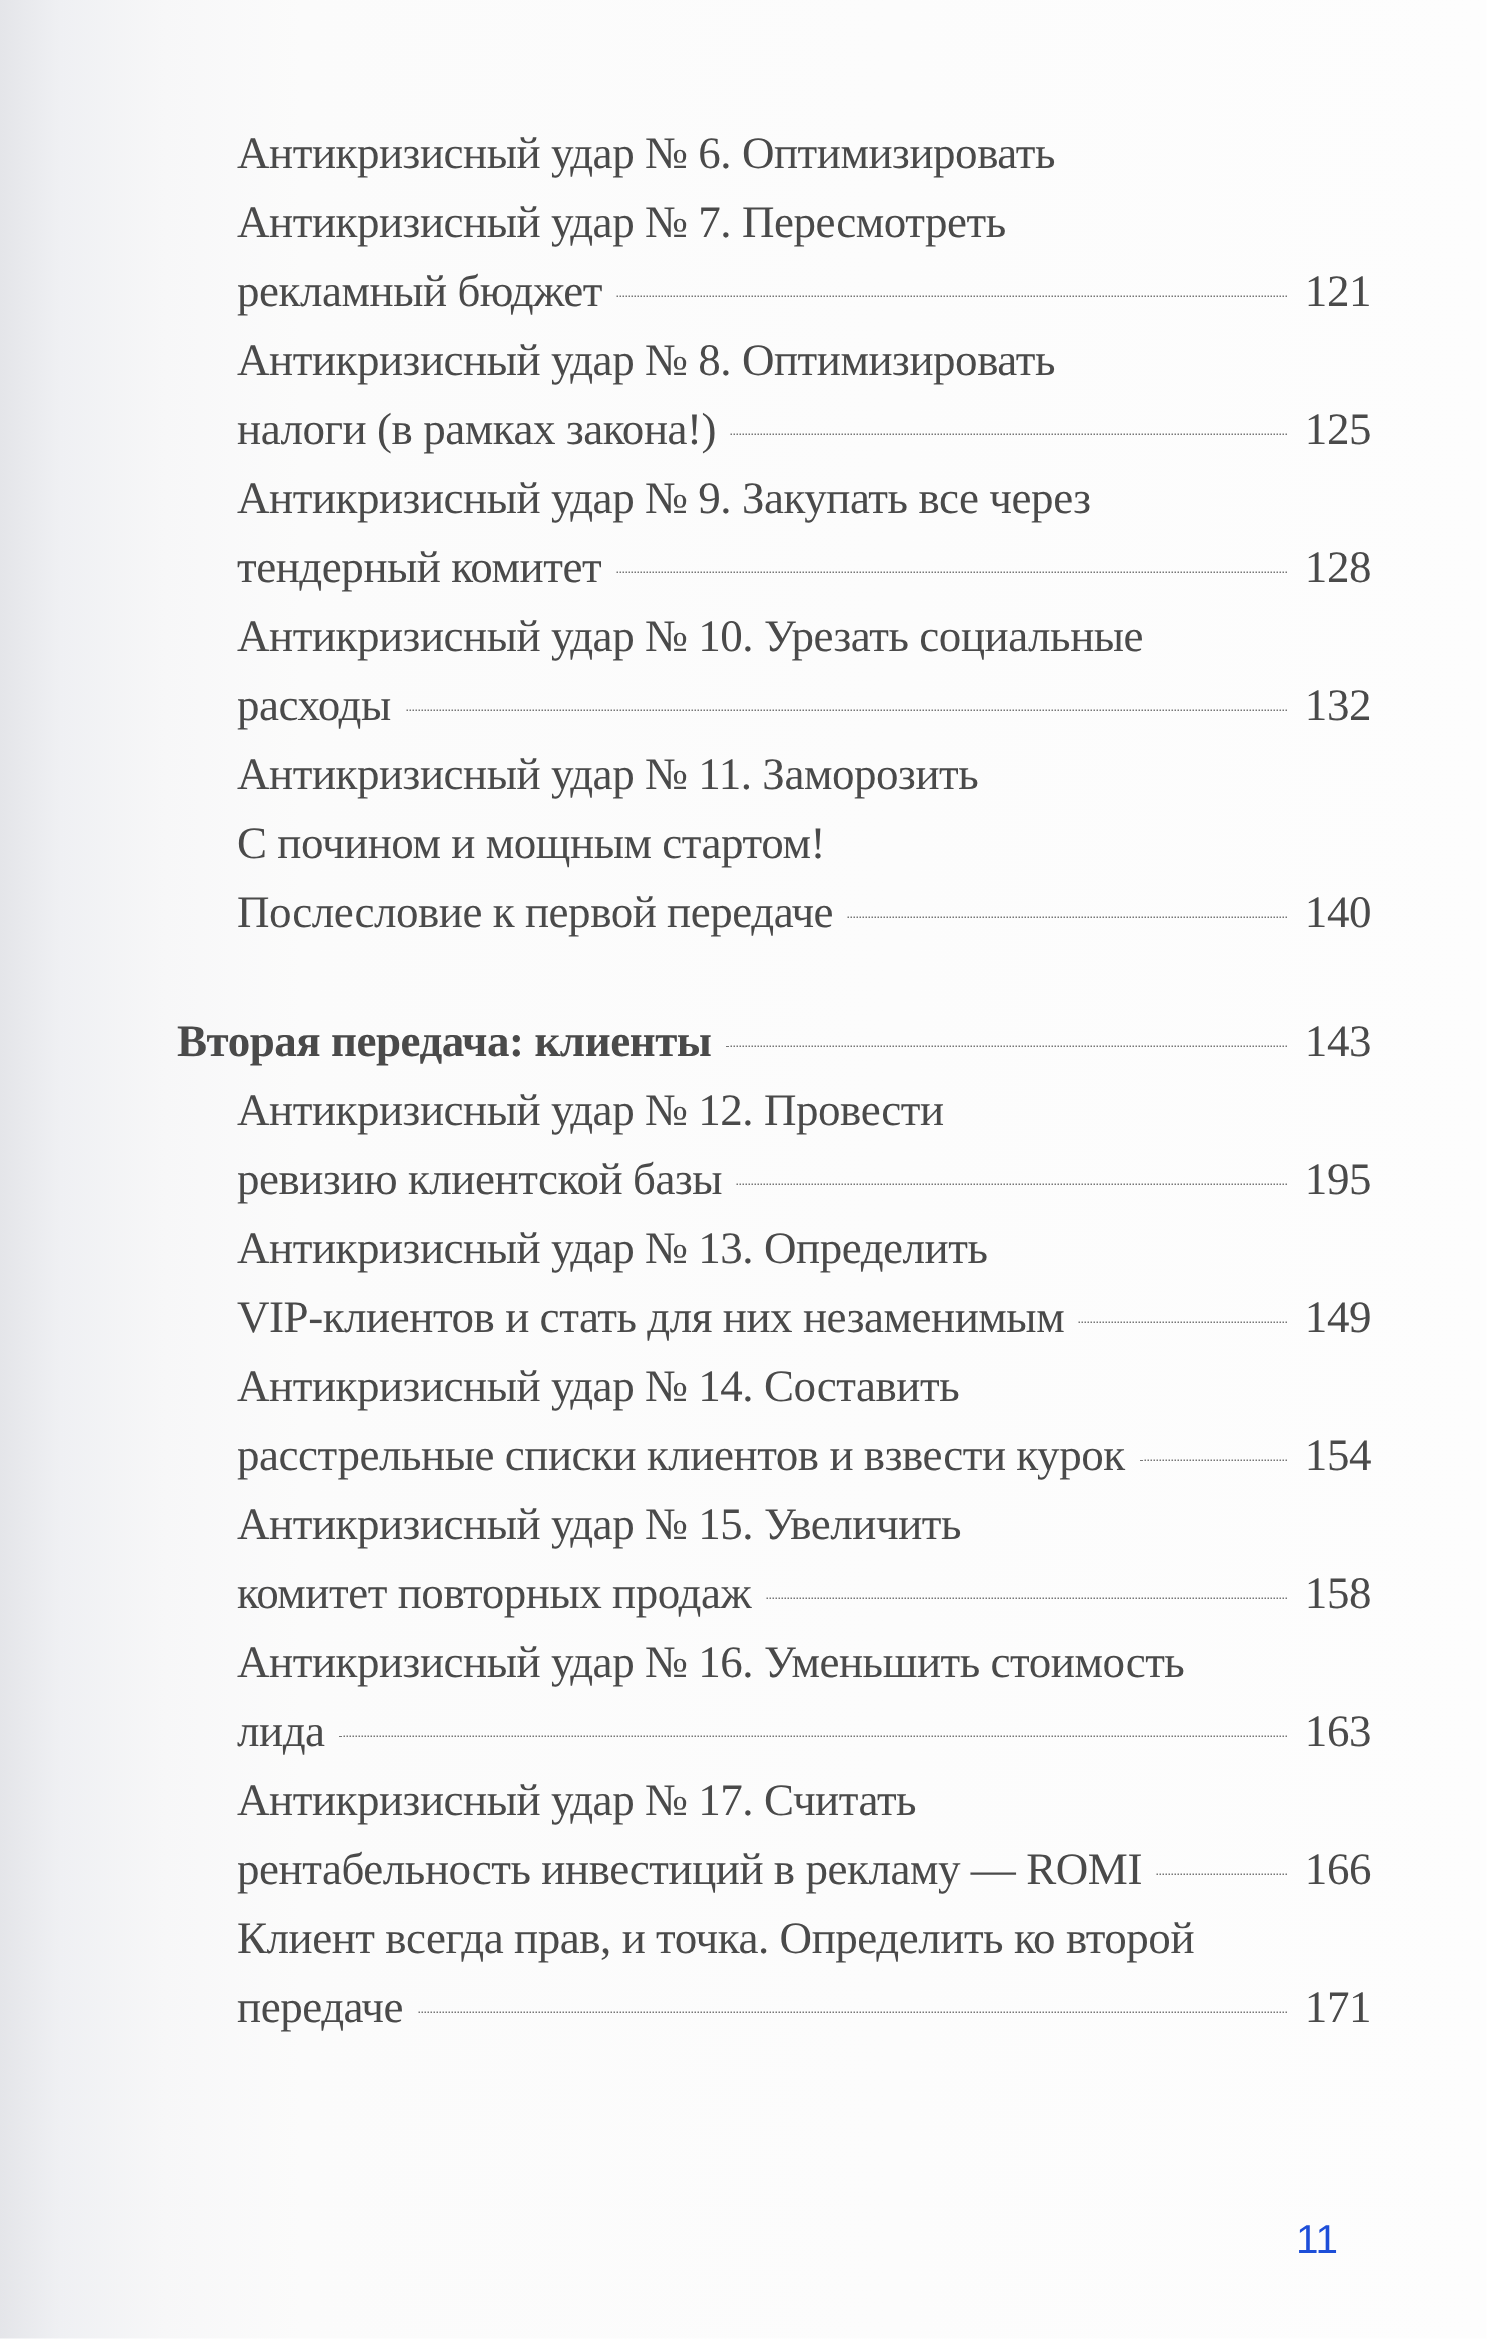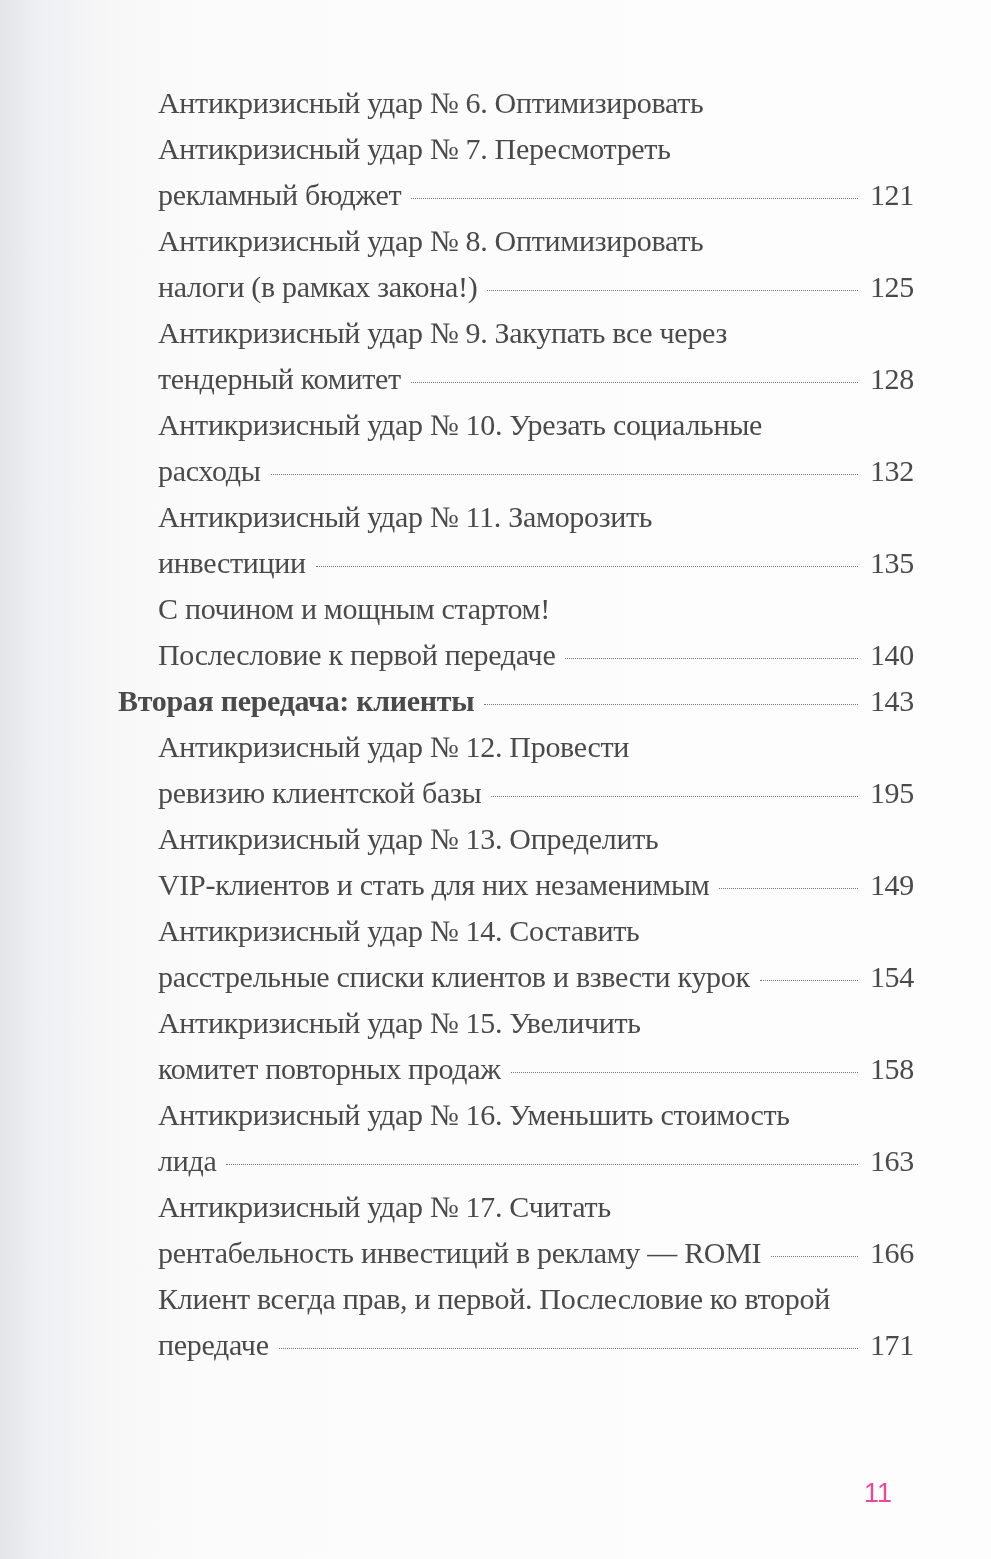--- a/index.html
+++ b/index.html
@@ -37,29 +37,29 @@
     .lastline .txt { flex: 0 0 auto; }
     .lastline .dots {
       flex: 1 1 auto;
       margin: 0 12px 0 10px;
       border-bottom: 1.5px dotted #777;
       position: relative;
       top: -6px;
       height: 1px;
     }
     .lastline .page { flex: 0 0 auto; text-align: right; }
-    .entry.chapter { margin-bottom: 0px; }
+    .entry.chapter { margin-top: 40px; margin-bottom: 0px; }
     .entry.chapter .txt { font-weight: bold; }
     .page-number {
       position: absolute;
       left: 864px;
       top: 1478px;
       font-family: "Liberation Sans", "DejaVu Sans", sans-serif;
       font-size: 27px;
-      color: #ec4899;
+      color: #1d4ed8;
     }
   </style>
 </head>
 <body>
 
 <div class="toc">
 
   <div class="entry sub">
     <div class="line">Антикризисный удар № 6. Оптимизировать</div>
   </div>
@@ -95,25 +95,20 @@
     <div class="line">Антикризисный удар № 10. Урезать социальные</div>
     <div class="lastline">
         <span class="txt">расходы</span>
         <span class="dots"></span>
         <span class="page">132</span>
       </div>
   </div>
 
   <div class="entry sub">
     <div class="line">Антикризисный удар № 11. Заморозить</div>
-    <div class="lastline">
-        <span class="txt">инвестиции</span>
-        <span class="dots"></span>
-        <span class="page">135</span>
-      </div>
   </div>
 
   <div class="entry sub">
     <div class="line">С почином и мощным стартом!</div>
     <div class="lastline">
         <span class="txt">Послесловие к первой передаче</span>
         <span class="dots"></span>
         <span class="page">140</span>
       </div>
   </div>
@@ -174,21 +169,21 @@
   <div class="entry sub">
     <div class="line">Антикризисный удар № 17. Считать</div>
     <div class="lastline">
         <span class="txt">рентабельность инвестиций в рекламу — ROMI</span>
         <span class="dots"></span>
         <span class="page">166</span>
       </div>
   </div>
 
   <div class="entry sub">
-    <div class="line">Клиент всегда прав, и первой. Послесловие ко второй</div>
+    <div class="line">Клиент всегда прав, и точка. Определить ко второй</div>
     <div class="lastline">
         <span class="txt">передаче</span>
         <span class="dots"></span>
         <span class="page">171</span>
       </div>
   </div>
 
 </div>
 
 <div class="page-number">11</div>

